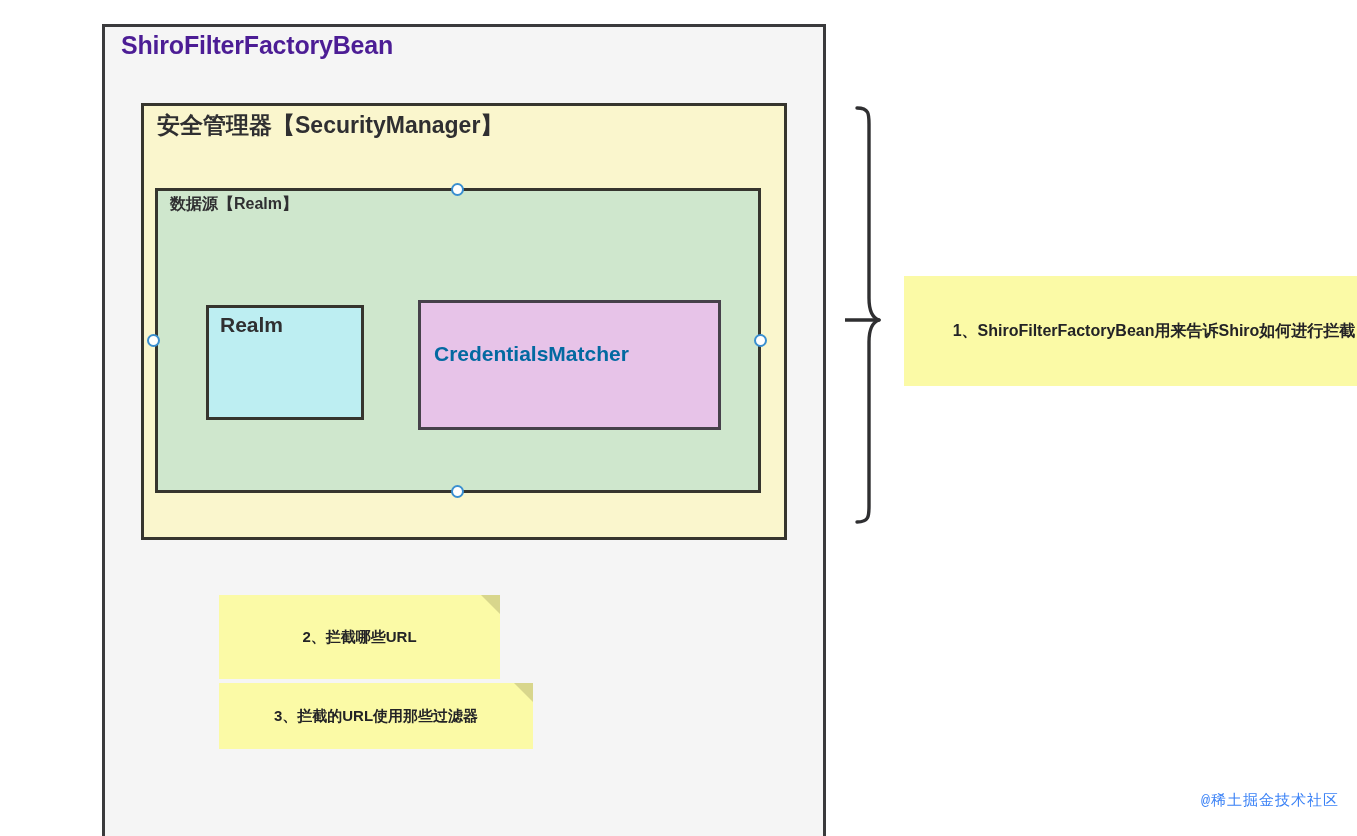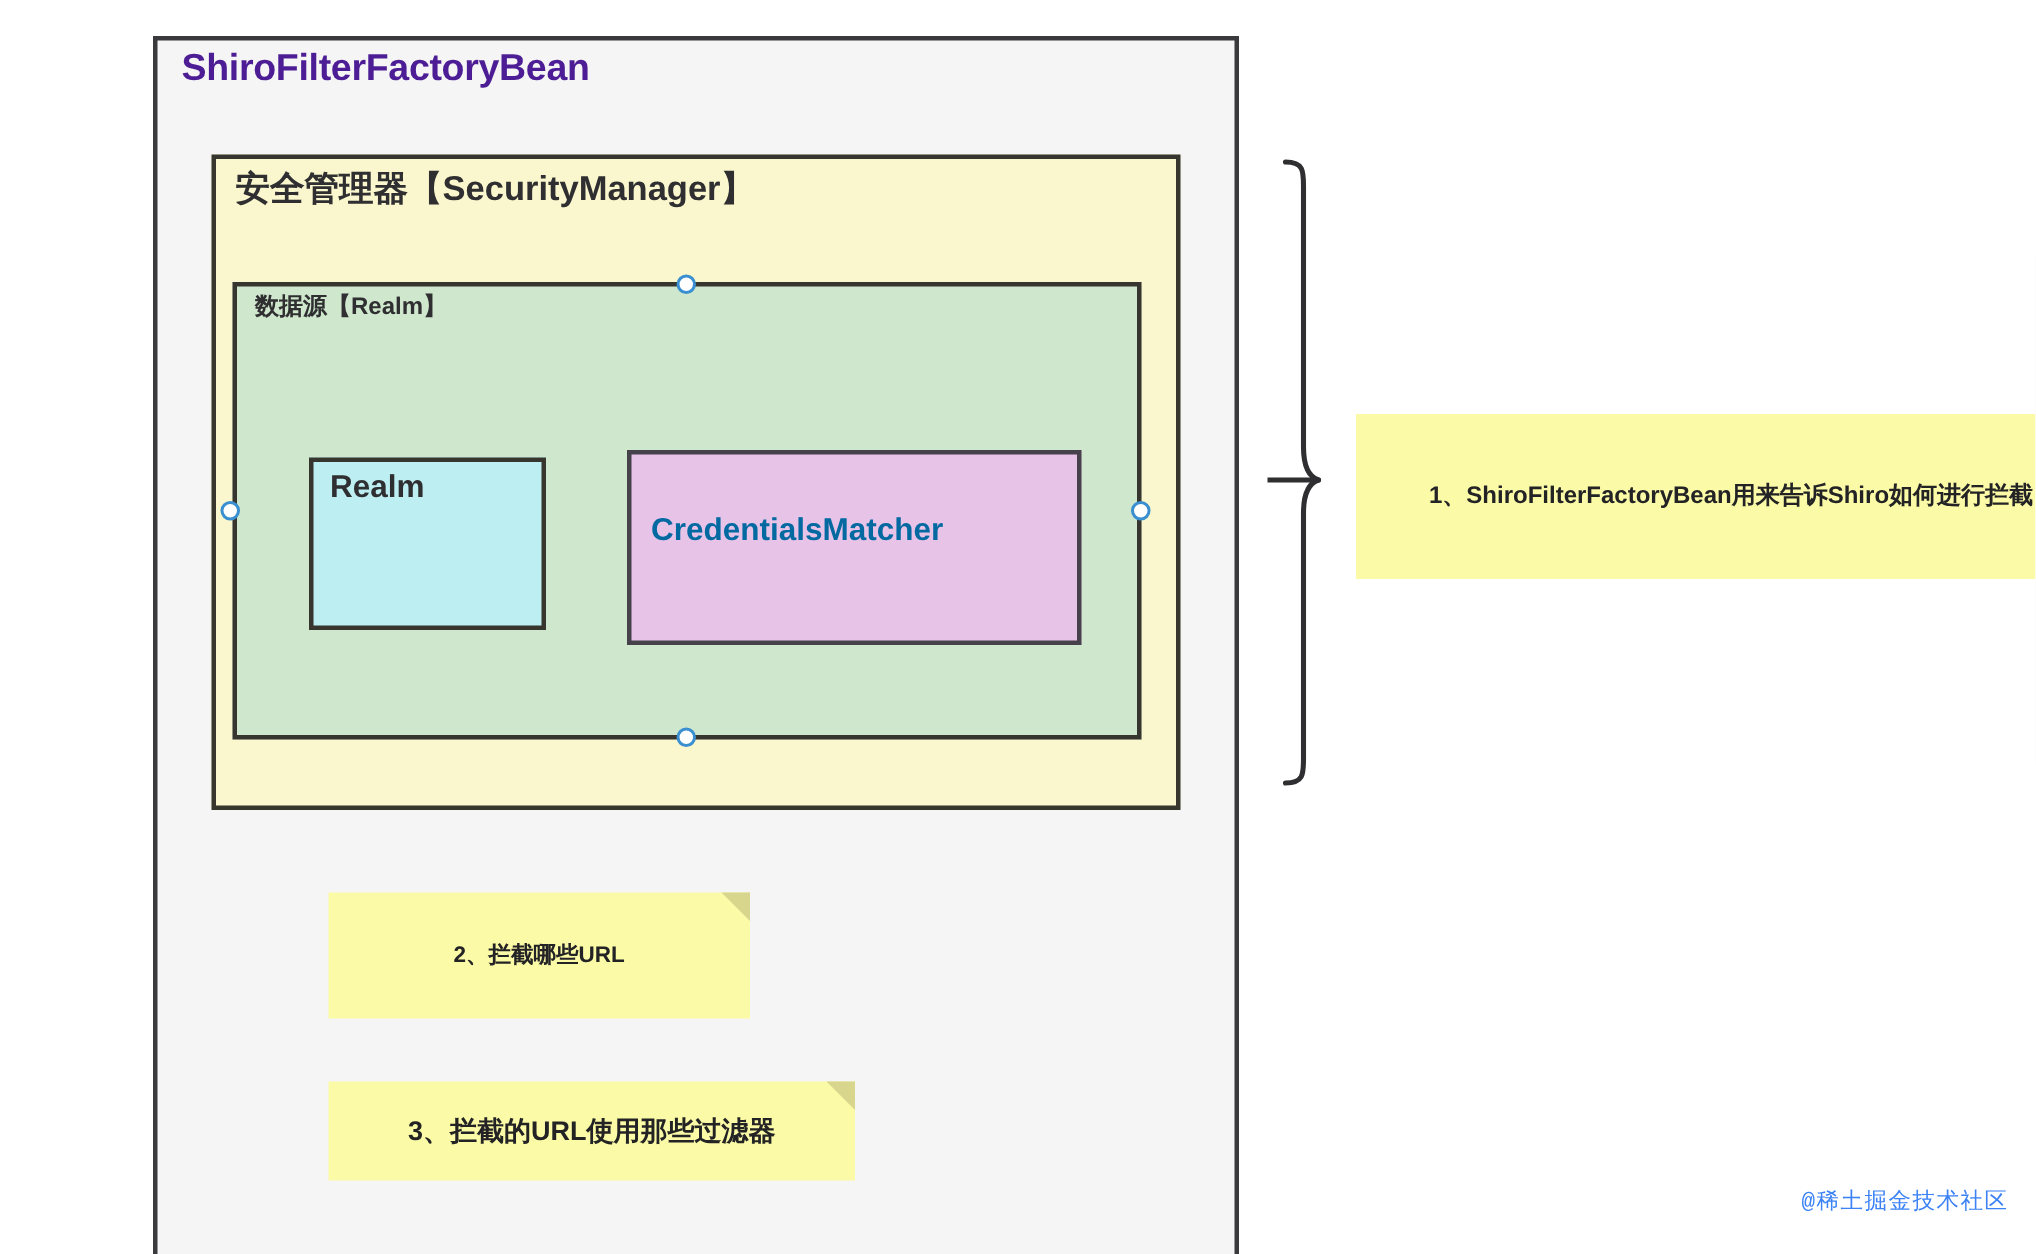--- a/index.html
+++ b/index.html
@@ -194,24 +194,24 @@
     height: 84px;
     font-size: 15px;
   }
   .note-2 .fold {
     border-top: 19px solid #d8d68c;
     border-left: 19px solid transparent;
   }
 
   .note-3 {
     left: 219px;
-    top: 721px;
-    width: 351px;
+    top: 683px;
+    width: 314px;
     height: 66px;
-    font-size: 18px;
+    font-size: 15px;
   }
   .note-3 .fold {
     border-top: 19px solid #d8d68c;
     border-left: 19px solid transparent;
   }
 
   
   .watermark {
     position: absolute;
     right: 18px;

